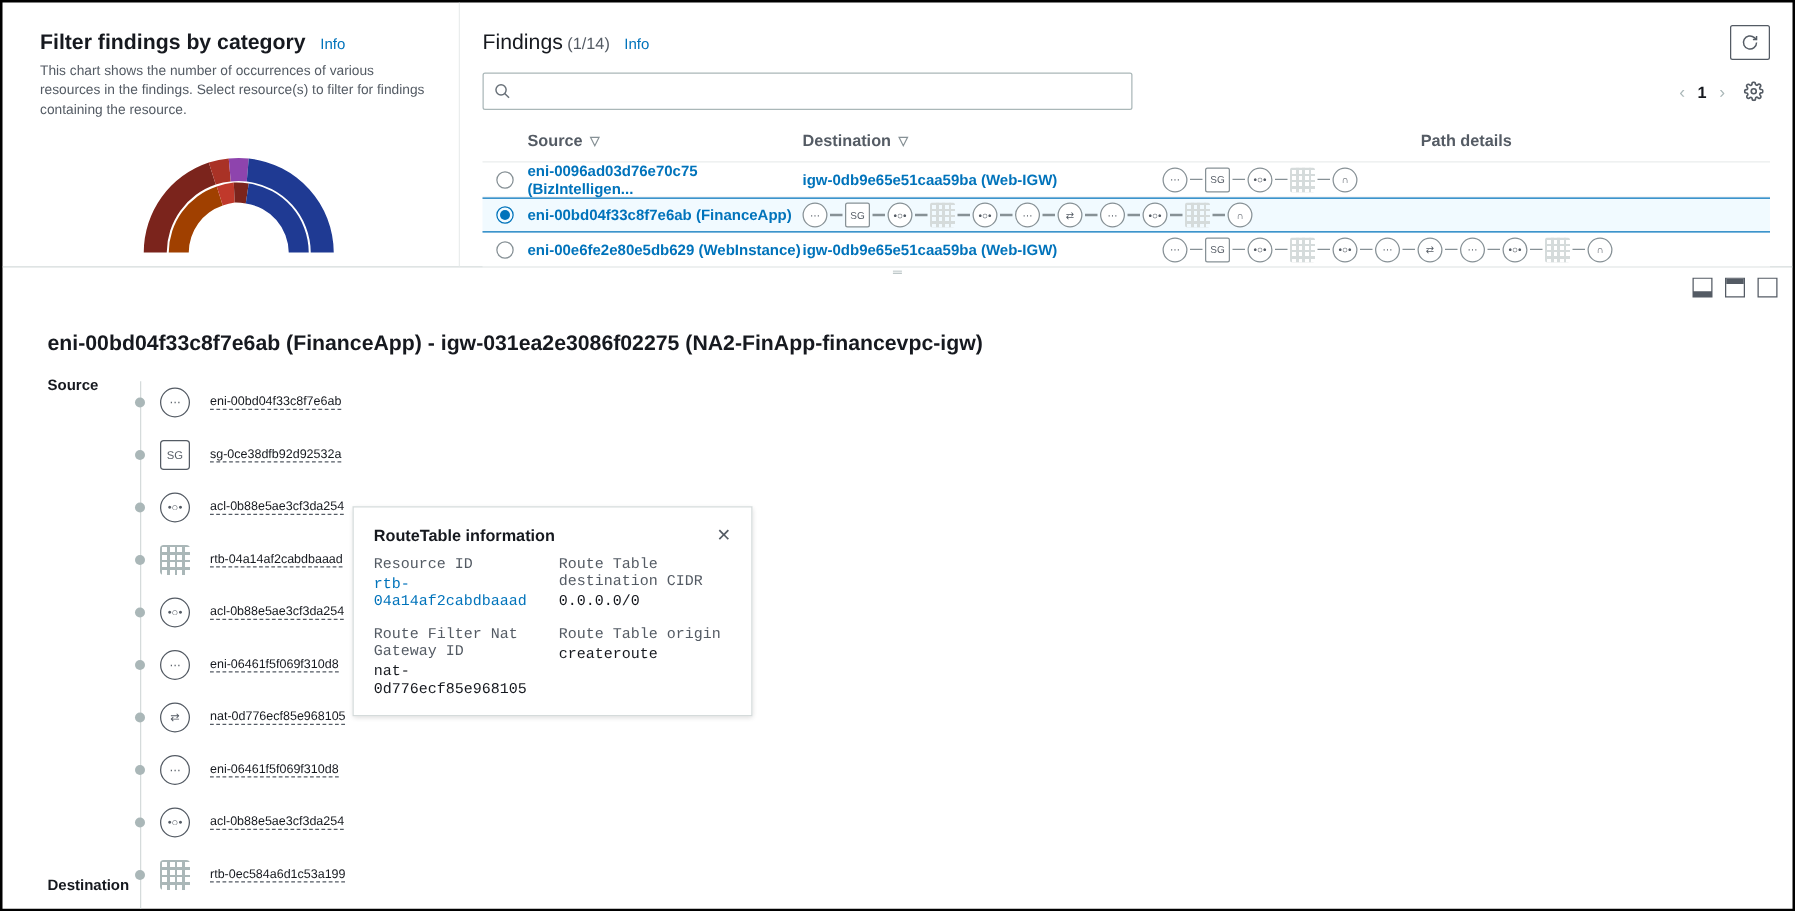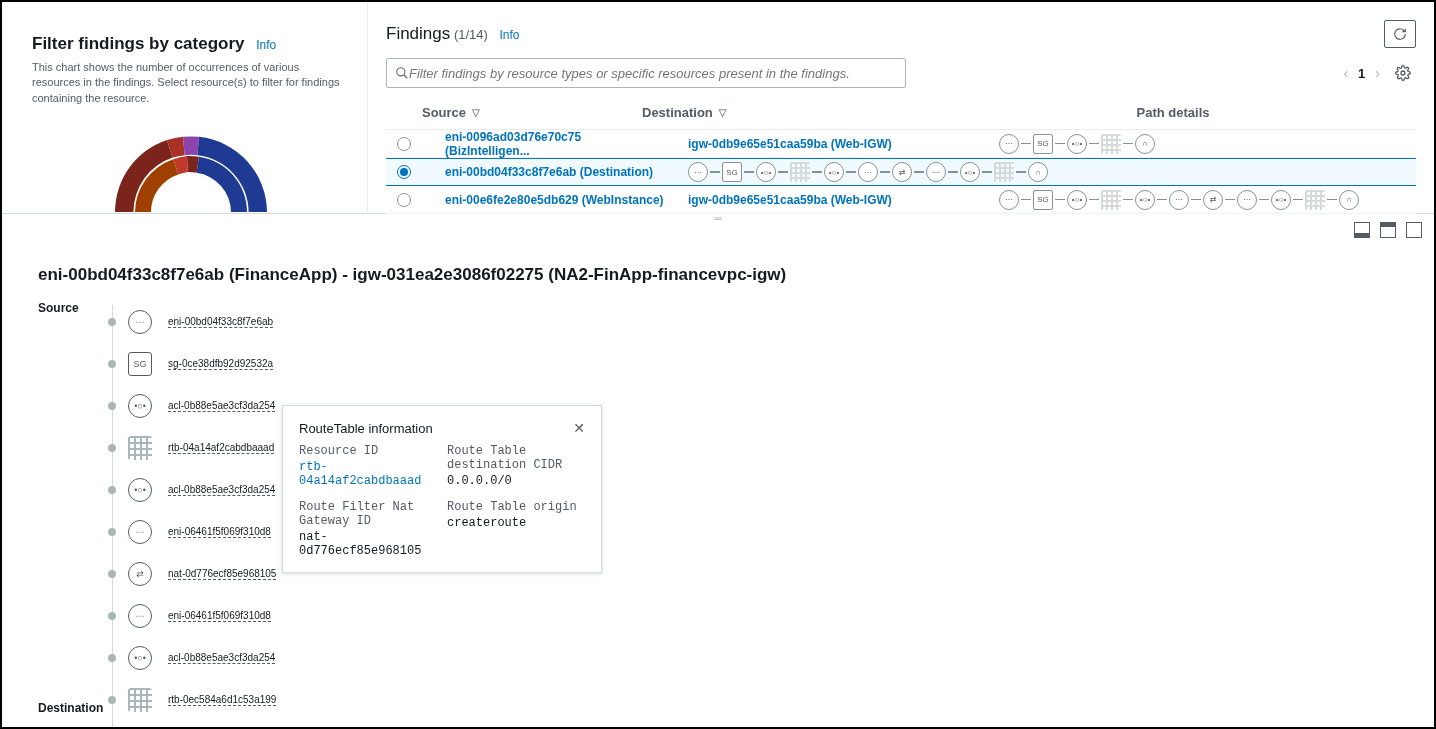--- a/index.html
+++ b/index.html
@@ -1,19 +1,19 @@
 <!DOCTYPE html>
 <html><head>
 <meta charset="utf-8">
 <style>
 * { box-sizing: border-box; margin: 0; padding: 0; }
 body { font-family: "Amazon Ember", "Helvetica Neue", Arial, sans-serif; font-size: 13px; color: #16191f; background: #fff; width: 1436px; height: 729px; overflow: hidden; border: 2px solid #000; }
 .main { display: flex; flex-direction: column; height: 100%; }
 .top { display: flex; height: 212px; border-bottom: 1px solid #d5dbdb; }
-.left-panel { width: 366px; padding: 32px 18px 0 30px; border-right: 1px solid #eaeded; }
+.left-panel { width: 366px; padding: 22px 18px 0 30px; border-right: 1px solid #eaeded; }
 .left-title { font-size: 17px; font-weight: 700; color: #16191f; display: inline-block; }
 .info-link { color: #0073bb; font-size: 12px; font-weight: 400; margin-left: 8px; cursor: pointer; }
 .left-desc { font-size: 11px; color: #545b64; margin-top: 6px; line-height: 1.4; }
 .donut-wrap { margin-top: 10px; display: flex; justify-content: center; }
 .right-panel { flex: 1; padding: 18px 18px 0 18px; display: flex; flex-direction: column; min-width: 0; }
 .findings-head { display: flex; align-items: center; justify-content: space-between; }
 .findings-title { font-size: 17px; font-weight: 400; }
 .findings-count { font-weight: 400; color: #545b64; }
 .refresh-btn { width: 32px; height: 28px; border: 1px solid #545b64; border-radius: 2px; background: #fff; display: flex; align-items: center; justify-content: center; cursor: pointer; }
 .filter-row { display: flex; align-items: center; margin-top: 10px; gap: 12px; }
@@ -22,21 +22,21 @@
 .pager { margin-left: auto; display: flex; align-items: center; gap: 10px; color: #545b64; }
 .pager .num { color: #16191f; font-weight: 700; }
 .gear { width: 26px; height: 26px; display: flex; align-items: center; justify-content: center; cursor: pointer; color: #545b64; }
 .table { margin-top: 8px; }
 .thead { display: flex; height: 34px; align-items: center; border-bottom: 1px solid #eaeded; font-size: 13px; font-weight: 700; color: #545b64; }
 .col-radio { width: 36px; }
 .col-source { width: 220px; display: flex; align-items: center; gap: 6px; }
 .col-dest { width: 288px; display: flex; align-items: center; gap: 6px; }
 .col-path { flex: 1; text-align: center; }
 .sort-icon { color: #879196; font-size: 10px; }
-.trow { display: flex; height: 28px; align-items: center; border-bottom: 1px solid #f2f3f3; font-size: 12px; gap: 23px; }
+.trow { display: flex; height: 28px; align-items: center; border-bottom: 1px solid #f2f3f3; font-size: 12px; }
 .trow.selected { background: #f1faff; border: 1px solid #0073bb; border-left: none; border-right: none; }
 .trow .link { color: #0073bb; cursor: pointer; font-weight: 700; }
 .radio { width: 14px; height: 14px; border: 1px solid #879196; border-radius: 50%; display: inline-block; position: relative; }
 .radio.checked { border-color: #0073bb; }
 .radio.checked::after { content: ""; position: absolute; width: 8px; height: 8px; background: #0073bb; border-radius: 50%; top: 2px; left: 2px; }
 .path-icons { display: flex; align-items: center; gap: 2px; }
 .pic { width: 20px; height: 20px; border: 1.5px solid #879196; border-radius: 50%; display: flex; align-items: center; justify-content: center; font-size: 8px; color: #545b64; background: #fff; flex-shrink: 0; }
 .pic.sq { border-radius: 2px; }
 .pic.grid { border: none; background: repeating-linear-gradient(#d5dbdb 0 2px, transparent 2px 5px), repeating-linear-gradient(90deg,#d5dbdb 0 2px, transparent 2px 5px); border-radius: 2px; }
 .conn { width: 10px; height: 1.5px; background: #879196; flex-shrink: 0; }
@@ -50,21 +50,21 @@
 .pd-list { flex: 1; position: relative; }
 .pd-row { display: flex; align-items: center; height: 42px; }
 .pd-dot { width: 8px; height: 8px; background: #aab7b8; border-radius: 50%; margin-right: 12px; position: relative; z-index: 2; }
 .pd-line { position: absolute; left: 3.5px; top: 4px; bottom: 20px; width: 1px; background: #d5dbdb; z-index: 1; }
 .pd-icon { width: 24px; height: 24px; border: 1.5px solid #545b64; border-radius: 50%; display: flex; align-items: center; justify-content: center; font-size: 9px; color: #545b64; margin-right: 16px; background: #fff; }
 .pd-icon.sq { border-radius: 3px; }
 .pd-icon.grid { border: none; background: repeating-linear-gradient(#aab7b8 0 2px, transparent 2px 6px), repeating-linear-gradient(90deg,#aab7b8 0 2px, transparent 2px 6px); border-radius: 3px; }
 .pd-id { font-size: 10px; font-weight: 400; border-bottom: 1px dashed #545b64; cursor: pointer; }
 .popover { position: absolute; left: 282px; top: 405px; width: 320px; background: #fff; border: 1px solid #d5dbdb; box-shadow: 0 1px 4px rgba(0,0,0,0.15); padding: 14px 16px; z-index: 10; font-size: 12px; }
 .popover-head { display: flex; justify-content: space-between; align-items: center; margin-bottom: 8px; }
-.popover-title { font-weight: 400; font-size: 13px; }
+.popover-title { font-weight: 700; font-size: 13px; }
 .popover-close { cursor: pointer; font-size: 14px; color: #545b64; }
 .pop-grid { display: grid; grid-template-columns: 1fr 1fr; gap: 12px 10px; font-family: Liberation Mono, monospace; }
 .pop-lbl { color: #545b64; font-size: 12px; }
 .pop-val { color: #16191f; font-size: 12px; margin-top: 2px; }
 .pop-val.link { color: #0073bb; }
 .dest-label { position: absolute; bottom: 12px; }
 .chev { cursor: pointer; color: #aab7b8; font-size: 14px; }
 </style>
 </head>
 <body>
@@ -106,21 +106,20 @@
               <path d="M21 3v5h-5"></path>
             </svg>
         </div>
       </div>
       <div class="filter-row">
         <div class="filter-input">
           <svg width="14" height="14" viewBox="0 0 24 24" fill="none" stroke="#687078" stroke-width="2">
               <circle cx="10" cy="10" r="7"></circle>
               <line x1="21" y1="21" x2="15" y2="15"></line>
             </svg>
-          <input placeholder="Filter findings by resource types or specific resources present in the findings." style="">
         </div>
         <div class="pager">
           <span class="chev">‹</span>
           <span class="num">1</span>
           <span class="chev">›</span>
           <span class="gear">
             <svg width="16" height="16" viewBox="0 0 24 24" fill="none" stroke="#545b64" stroke-width="2">
                 <circle cx="12" cy="12" r="3"></circle>
                 <path d="M19.4 15a1.7 1.7 0 0 0 .3 1.8l.1.1a2 2 0 1 1-2.8 2.8l-.1-.1a1.7 1.7 0 0 0-1.8-.3 1.7 1.7 0 0 0-1 1.5V21a2 2 0 1 1-4 0v-.1a1.7 1.7 0 0 0-1-1.5 1.7 1.7 0 0 0-1.8.3l-.1.1a2 2 0 1 1-2.8-2.8l.1-.1a1.7 1.7 0 0 0 .3-1.8 1.7 1.7 0 0 0-1.5-1H3a2 2 0 1 1 0-4h.1a1.7 1.7 0 0 0 1.5-1 1.7 1.7 0 0 0-.3-1.8l-.1-.1a2 2 0 1 1 2.8-2.8l.1.1a1.7 1.7 0 0 0 1.8.3h0a1.7 1.7 0 0 0 1-1.5V3a2 2 0 1 1 4 0v.1a1.7 1.7 0 0 0 1 1.5 1.7 1.7 0 0 0 1.8-.3l.1-.1a2 2 0 1 1 2.8 2.8l-.1.1a1.7 1.7 0 0 0-.3 1.8v0a1.7 1.7 0 0 0 1.5 1H21a2 2 0 1 1 0 4h-.1a1.7 1.7 0 0 0-1.5 1z"></path>
               </svg>
@@ -163,21 +162,21 @@
                   <div class="conn"></div>
                   <div class="pic">∩</div>
                 </div>
               </div>
             </div>
             <div class="trow selected">
               <div class="col-radio" style="display:flex;justify-content:center">
                 <span class="radio checked"></span>
               </div>
               <div class="col-source">
-                <span class="link">eni-00bd04f33c8f7e6ab (Destination)</span>
+                <span class="link">eni-00bd04f33c8f7e6ab (FinanceApp)</span>
               </div>
               <div class="col-path">
                 <div class="path-icons">
                   <div class="pic">⋯</div>
                   <div class="conn"></div>
                   <div class="pic sq">SG</div>
                   <div class="conn"></div>
                   <div class="pic">•○•</div>
                   <div class="conn"></div>
                   <div class="pic grid"></div>

